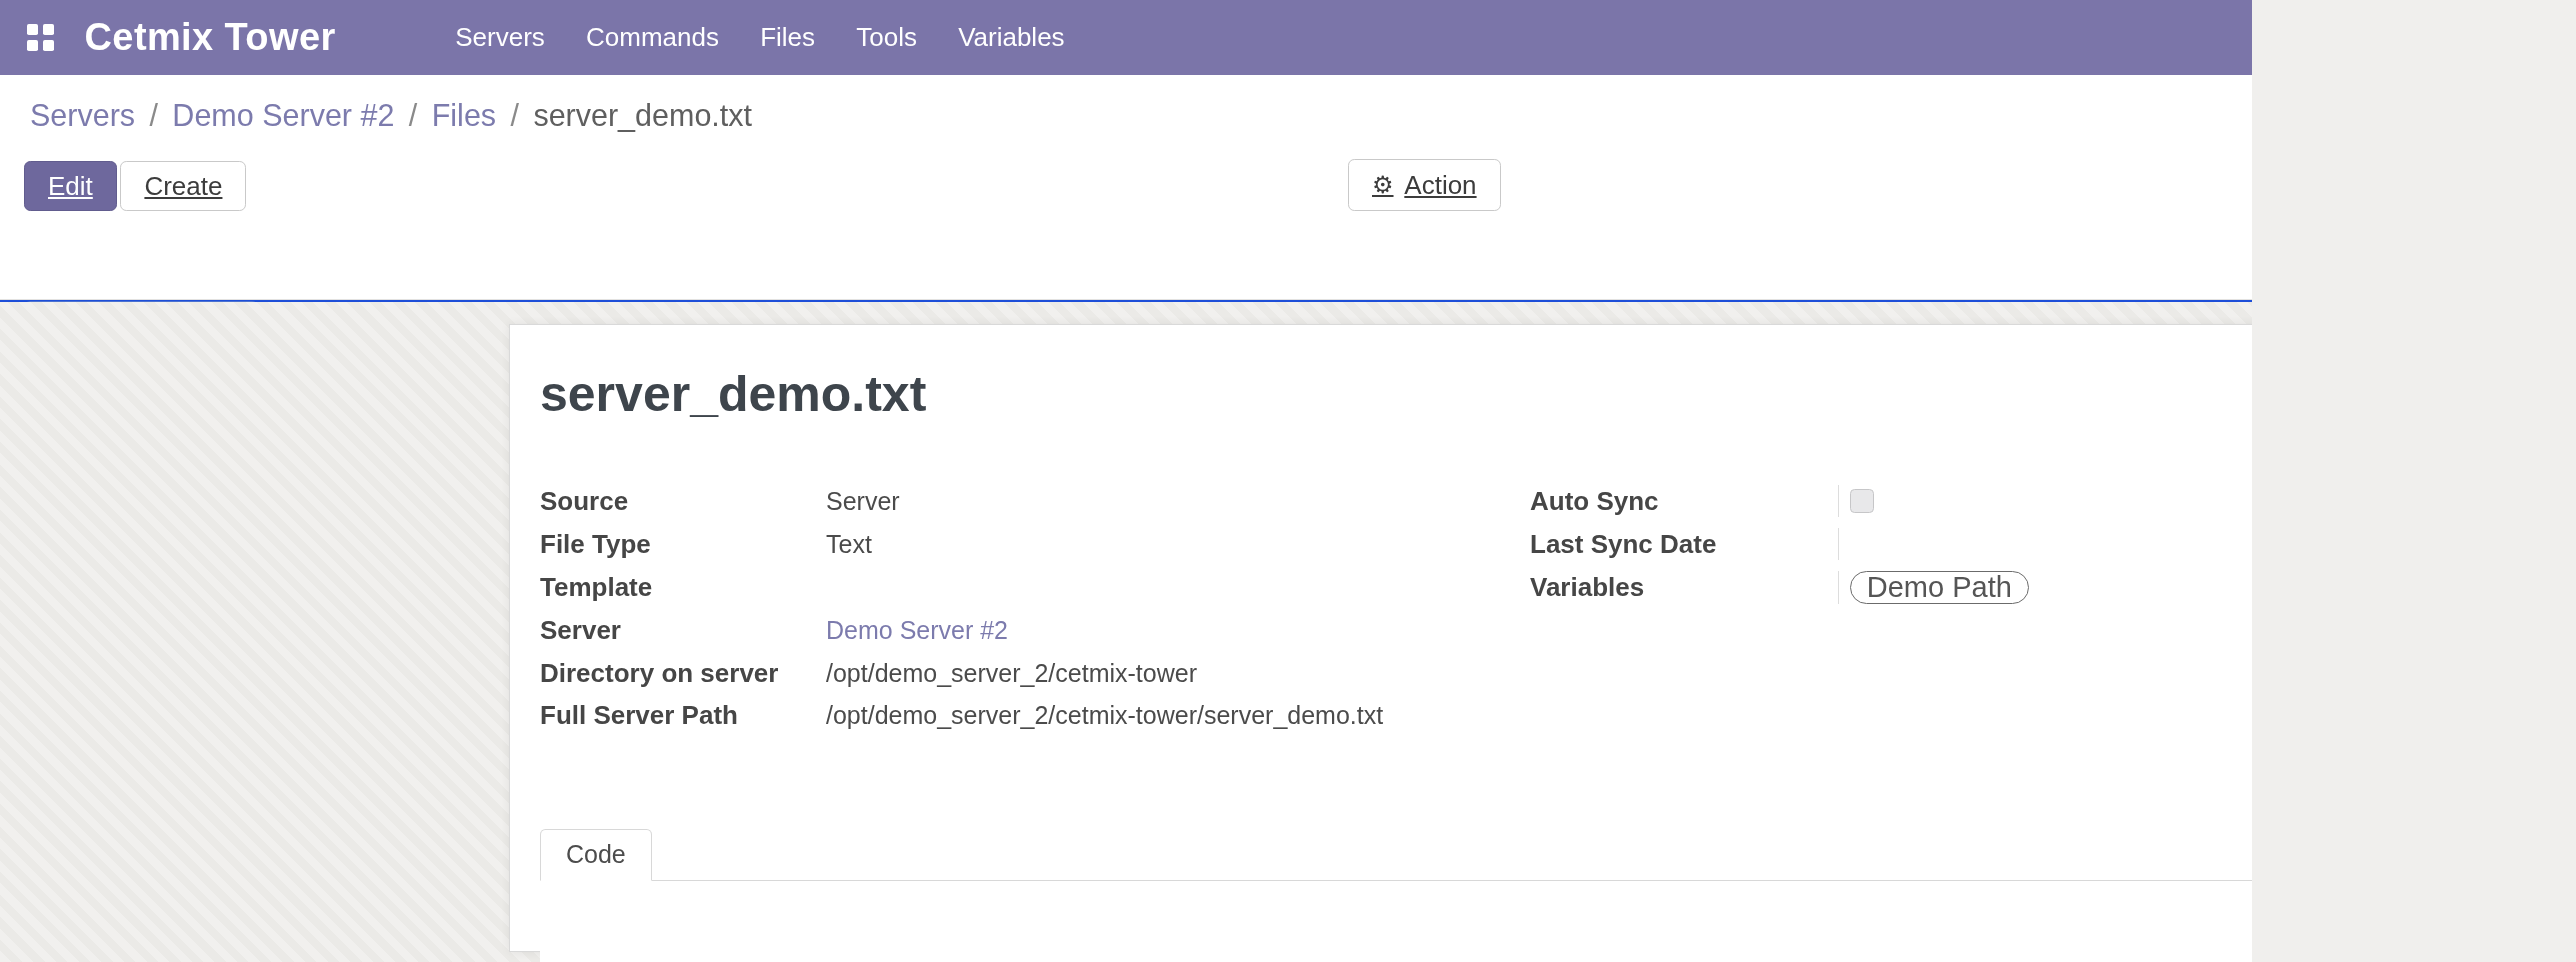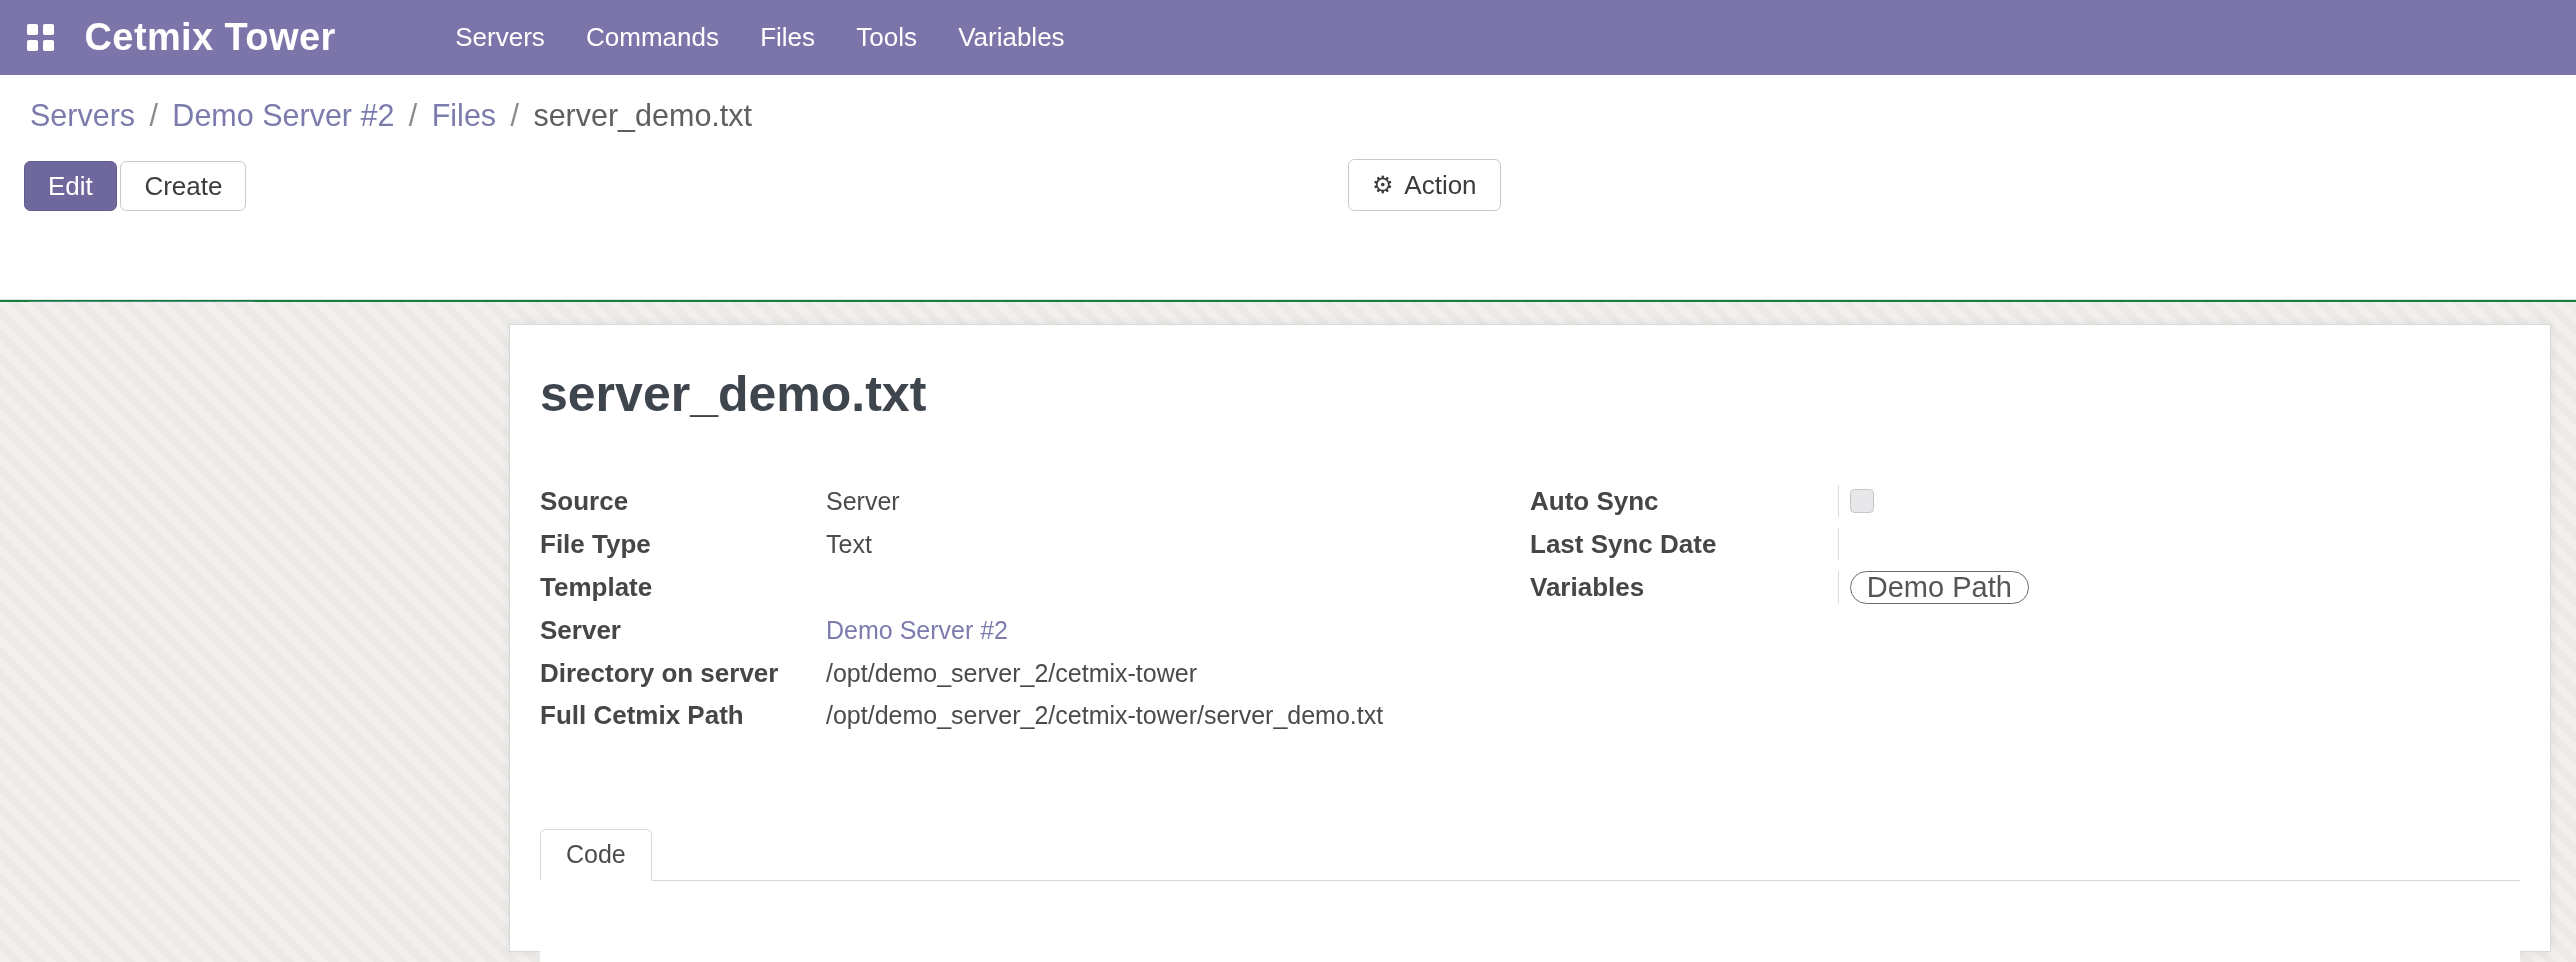--- a/index.html
+++ b/index.html
@@ -11,24 +11,24 @@
   }
   *{box-sizing:border-box;}
   html,body{margin:0;padding:0;}
   body{
     font-family:"Liberation Sans", sans-serif;
     color:var(--text);
     background:#f0efed;
   }
   .screen{
     position:relative;
-    width:2576px;
+    width:2252px;
     height:962px;
     overflow:hidden;
-    background:#15803d;
+    background:#1d4ed8;
   }
 
   
   .navbar{
     position:absolute; top:0; left:0; right:0; height:75px;
     background:var(--navbar-bg);
     display:flex; align-items:center;
     padding:0 27px;
     color:#fff;
   }
@@ -62,21 +62,21 @@
   .crumb-current{color:#5f5f5f;}
 
   .buttons-row{
     position:absolute; top:86px; left:24px;
     display:flex; gap:3.6px; align-items:center;
   }
   .btn{
     font-family:inherit;
     font-size:26px; height:50px; padding:16px 23px;
     border-radius:6.3px; cursor:pointer; white-space:nowrap;
-    display:inline-flex; align-items:center; gap:10.8px;
+    display:inline-flex; align-items:center; gap:10.8px;text-decoration:underline;
   }
   .btn-primary{
     background:var(--primary-button); color:#fff;
     border:0.9px solid #615c8e;
   }
   .btn-default{
     background:#fff; color:#3c3c3c;
     border:0.9px solid #c9c9c9;
   }
   .action-btn{
@@ -217,21 +217,21 @@
           </div>
           <div class="frow">
             <div class="flabel">Server</div>
             <div class="fvalue link">Demo Server #2</div>
           </div>
           <div class="frow">
             <div class="flabel">Directory on server</div>
             <div class="fvalue">/opt/demo_server_2/cetmix-tower</div>
           </div>
           <div class="frow">
-            <div class="flabel">Full Cetmix Path</div>
+            <div class="flabel">Full Server Path</div>
             <div class="fvalue">/opt/demo_server_2/cetmix-tower/server_demo.txt</div>
           </div>
         </div>
 
         <div class="fcol fcol-right">
           <div class="frow">
             <div class="flabel">Auto Sync</div>
             <div class="fvalue rvals">
               <div class="checkbox"></div>
             </div>

